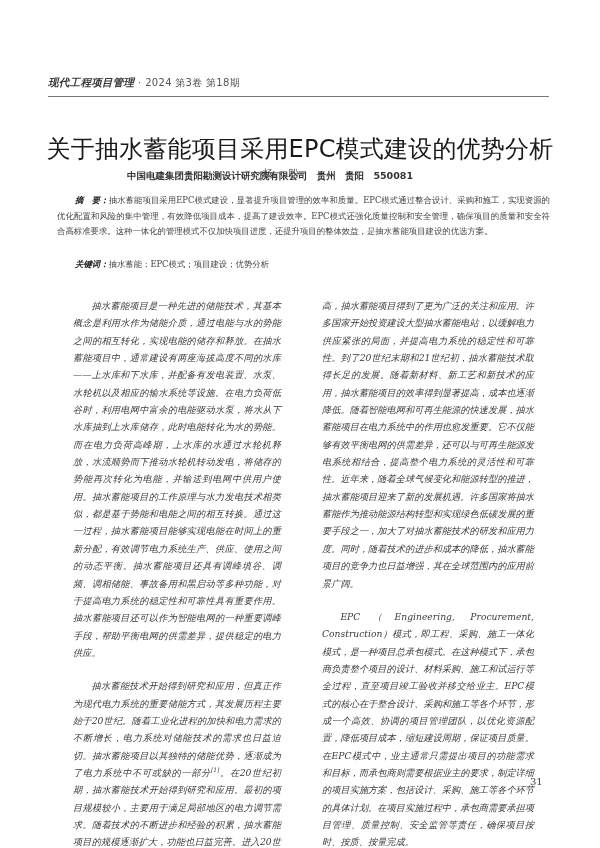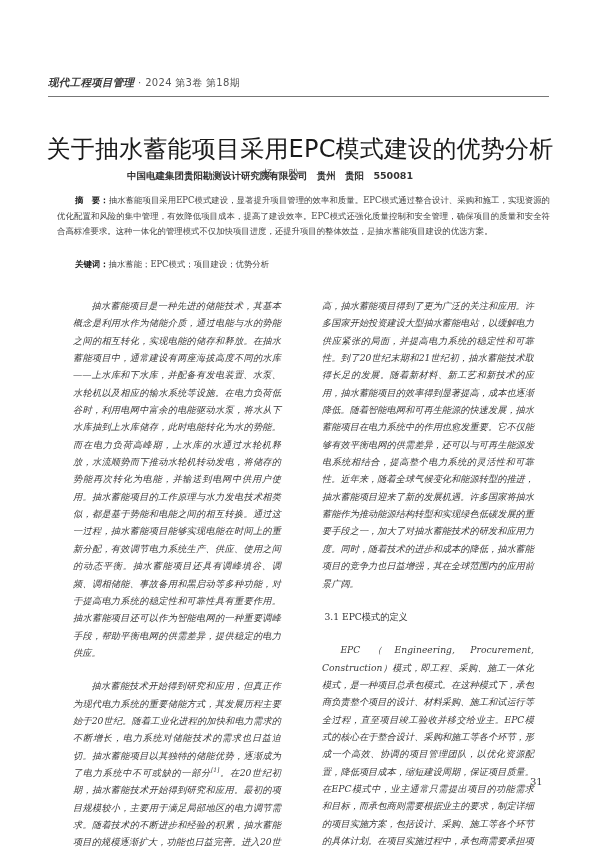--- a/index.html
+++ b/index.html
@@ -31,21 +31,21 @@
       position: absolute; left: 0; top: 170px; width: 540px; text-align: center;
       font-family: "DejaVu Sans", "Liberation Sans", sans-serif;
       font-size: 9.5px; font-weight: bold; color: #333;
       word-spacing: 6px;
     }
     .abstract {
       position: absolute; left: 57px; top: 193px; width: 493px;
       font-size: 8.4px; line-height: 15.6px; color: #444; text-align: justify;
     }
     .abstract .label, .keywords .label {
-      font-family: "DejaVu Sans", "Liberation Sans", sans-serif; font-weight: bold; color: #222;
+      font-family: "DejaVu Sans", "Liberation Sans", sans-serif; font-weight: bold; color: #222; font-style: italic;
     }
     .abstract .label { margin-left: 18px; }
     .keywords {
       position: absolute; left: 75px; top: 259px; width: 480px;
       font-size: 8.4px; color: #444;
     }
     .col {
       position: absolute; top: 281px; width: 240px;
       font-size: 9.2px; line-height: 17.35px; color: #3a3a3a;
       text-align: justify;
@@ -89,17 +89,16 @@
   <span class="label">关键词：</span><span>抽水蓄能；EPC模式；项目建设；优势分析</span>
 </div>
 
 <div class="col left">
   <p>抽水蓄能项目是一种先进的储能技术，其基本概念是利用水作为储能介质，通过电能与水的势能之间的相互转化，实现电能的储存和释放。在抽水蓄能项目中，通常建设有两座海拔高度不同的水库——上水库和下水库，并配备有发电装置、水泵、水轮机以及相应的输水系统等设施。在电力负荷低谷时，利用电网中富余的电能驱动水泵，将水从下水库抽到上水库储存，此时电能转化为水的势能。而在电力负荷高峰期，上水库的水通过水轮机释放，水流顺势而下推动水轮机转动发电，将储存的势能再次转化为电能，并输送到电网中供用户使用。抽水蓄能项目的工作原理与水力发电技术相类似，都是基于势能和电能之间的相互转换。通过这一过程，抽水蓄能项目能够实现电能在时间上的重新分配，有效调节电力系统生产、供应、使用之间的动态平衡。抽水蓄能项目还具有调峰填谷、调频、调相储能、事故备用和黑启动等多种功能，对于提高电力系统的稳定性和可靠性具有重要作用。抽水蓄能项目还可以作为智能电网的一种重要调峰手段，帮助平衡电网的供需差异，提供稳定的电力供应。</p>
   <p><span>抽水蓄能技术开始得到研究和应用，但真正作为现代电力系统的重要储能方式，其发展历程主要始于20世纪。随着工业化进程的加快和电力需求的不断增长，电力系统对储能技术的需求也日益迫切。抽水蓄能项目以其独特的储能优势，逐渐成为了电力系统中不可或缺的一部分</span><sup>[1]</sup><span>。在20世纪初期，抽水蓄能技术开始得到研究和应用。最初的项目规模较小，主要用于满足局部地区的电力调节需求。随着技术的不断进步和经验的积累，抽水蓄能项目的规模逐渐扩大，功能也日益完善。进入20世纪中期，随着全球能源危机的爆发和环保意识的提</span></p>
 </div>
 
 <div class="col right">
   <p class="cont">高，抽水蓄能项目得到了更为广泛的关注和应用。许多国家开始投资建设大型抽水蓄能电站，以缓解电力供应紧张的局面，并提高电力系统的稳定性和可靠性。到了20世纪末期和21世纪初，抽水蓄能技术取得长足的发展。随着新材料、新工艺和新技术的应用，抽水蓄能项目的效率得到显著提高，成本也逐渐降低。随着智能电网和可再生能源的快速发展，抽水蓄能项目在电力系统中的作用也愈发重要。它不仅能够有效平衡电网的供需差异，还可以与可再生能源发电系统相结合，提高整个电力系统的灵活性和可靠性。近年来，随着全球气候变化和能源转型的推进，抽水蓄能项目迎来了新的发展机遇。许多国家将抽水蓄能作为推动能源结构转型和实现绿色低碳发展的重要手段之一，加大了对抽水蓄能技术的研发和应用力度。同时，随着技术的进步和成本的降低，抽水蓄能项目的竞争力也日益增强，其在全球范围内的应用前景广阔。</p>
-  <h3>3.1 EPC模式的定义</h3>
   <p>EPC（Engineering, Procurement, Construction）模式，即工程、采购、施工一体化模式，是一种项目总承包模式。在这种模式下，承包商负责整个项目的设计、材料采购、施工和试运行等全过程，直至项目竣工验收并移交给业主。EPC模式的核心在于整合设计、采购和施工等各个环节，形成一个高效、协调的项目管理团队，以优化资源配置，降低项目成本，缩短建设周期，保证项目质量。在EPC模式中，业主通常只需提出项目的功能需求和目标，而承包商则需要根据业主的要求，制定详细的项目实施方案，包括设计、采购、施工等各个环节的具体计划。在项目实施过程中，承包商需要承担项目管理、质量控制、安全监管等责任，确保项目按时、按质、按量完成。</p>
 </div>
 
 <div class="page-number">31</div>
 
 </body></html>

